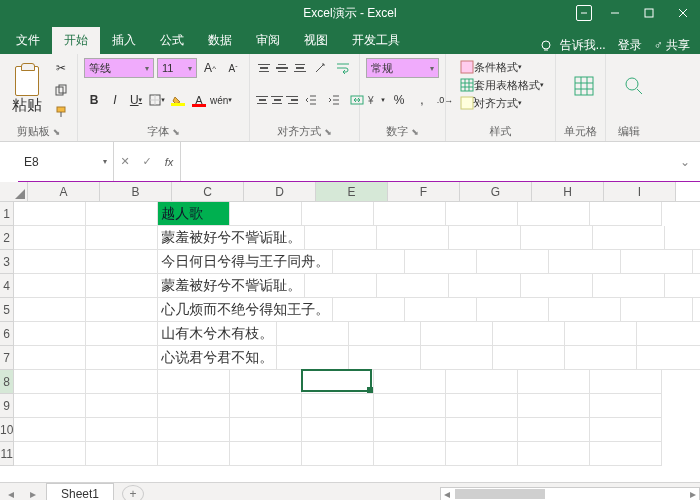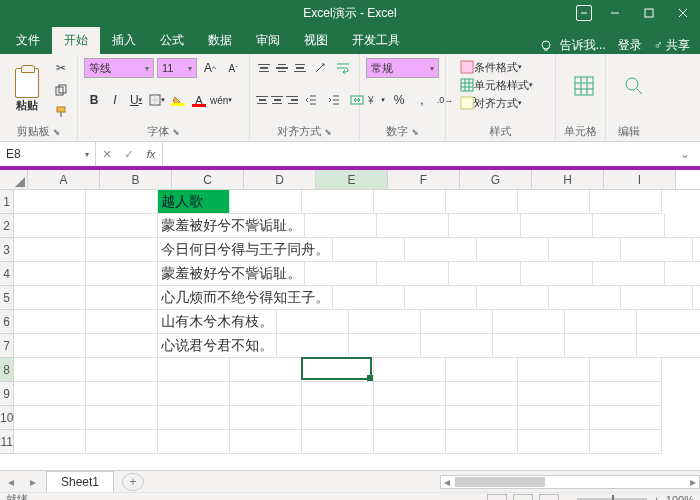--- a/index.html
+++ b/index.html
@@ -31,21 +31,21 @@
 .fontbtns{display:flex;gap:1px;align-items:center;}
 .fbtn{min-width:20px;height:20px;display:flex;align-items:center;justify-content:center;font-size:12px;}
 .fbtn.b{font-weight:bold;}
 .fbtn.i{font-style:italic;}
 .fbtn.u{text-decoration:underline;}
 .colstrip{width:14px;height:3px;margin-top:-2px;}
 .alignbtn{width:20px;height:18px;display:flex;flex-direction:column;justify-content:center;gap:2px;align-items:center;}
 .alignbtn span{display:block;height:1.5px;background:#555;}
 .styrow{display:flex;align-items:center;font-size:11px;height:18px;white-space:nowrap;margin-left:8px;}
 .styrow .sic{width:14px;height:14px;}
-.namebox-row{height:28px;border-bottom:4px solid #a21caf;display:flex;align-items:stretch;background:#fff;}
+.namebox-row{height:40px;border-bottom:1px solid #a21caf;display:flex;align-items:stretch;background:#fff;margin-left:18px;}
 .namebox{width:96px;border-right:1px solid #d4d4d4;display:flex;align-items:center;padding:0 6px;font-size:12px;}
 .namebox .car{margin-left:auto;font-size:8px;color:#666;}
 .fxbtns{display:flex;align-items:center;border-right:1px solid #d4d4d4;}
 .fxbtn{width:22px;display:flex;align-items:center;justify-content:center;color:#888;font-size:11px;}
 .fxbtn.fx{font-style:italic;color:#555;}
 .fbar{flex:1;display:flex;align-items:center;padding:0 6px;}
 .fbar .exp{width:18px;color:#888;text-align:center;}
 .grid-wrap{position:relative;height:300px;overflow:hidden;background:#fff;}
 .colheads{display:flex;height:20px;border-bottom:1px solid #d4d4d4;}
 .corner{width:28px;border-right:1px solid #d4d4d4;background:#f3f2f1;position:relative;}
@@ -125,21 +125,21 @@
     <span class="txt">♂ <span>共享</span></span>
   </div>
 </div>
 
 <div class="ribbon">
 
   <div class="group" style="width:78px">
     <div class="row">
       <div class="bigbtn">
         <span class="icon clip-ic"></span>
-        <span style="font-size:11px;margin-top:0;font-weight:bold;">粘贴</span>
+        <span style="font-size:15px;margin-top:0;">粘贴</span>
       </div>
       <div style="display:flex;flex-direction:column;gap:2px;">
         <div class="smbtn">
             <span>✂</span>
           </div>
         <div class="smbtn">
             <svg width="12" height="12">
               <rect x="1" y="3" width="7" height="8" fill="none" stroke="#555"></rect>
               <rect x="4" y="1" width="7" height="8" fill="none" stroke="#555"></rect>
             </svg>
@@ -302,21 +302,21 @@
             <rect x="1" y="1" width="12" height="12" fill="#fce" stroke="#c77"></rect>
           </svg>
           <span>条件格式</span>
           <span style="font-size:7px">▾</span>
         </div>
       <div class="styrow">
           <svg class="sic">
             <rect x="1" y="1" width="12" height="12" fill="none" stroke="#3a7"></rect>
             <path d="M1 5h12M1 9h12M5 1v12M9 1v12" stroke="#3a7"></path>
           </svg>
-          <span>单元格样式</span>
+          <span>套用表格格式</span>
           <span style="font-size:7px">▾</span>
         </div>
       <div class="styrow">
           <svg class="sic">
             <rect x="1" y="1" width="12" height="12" fill="#ffd" stroke="#cc7"></rect>
           </svg>
           <span>对齐方式</span>
           <span style="font-size:7px">▾</span>
         </div>
     </div>

